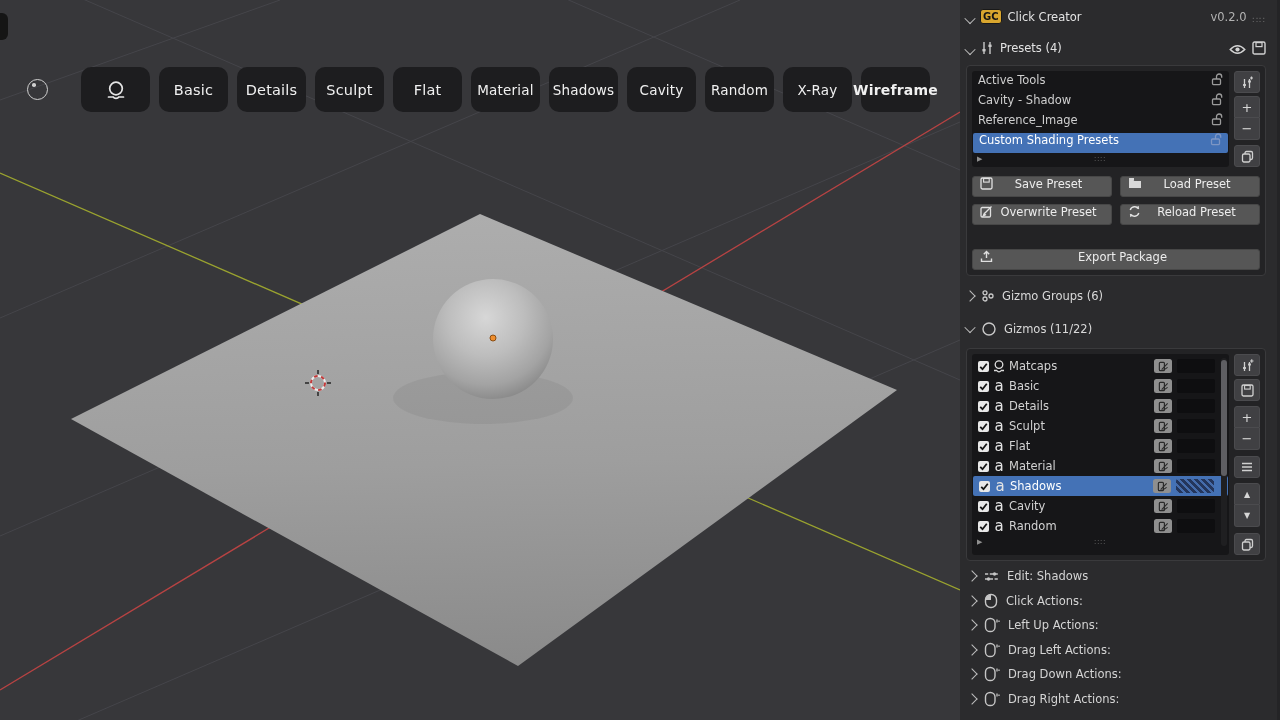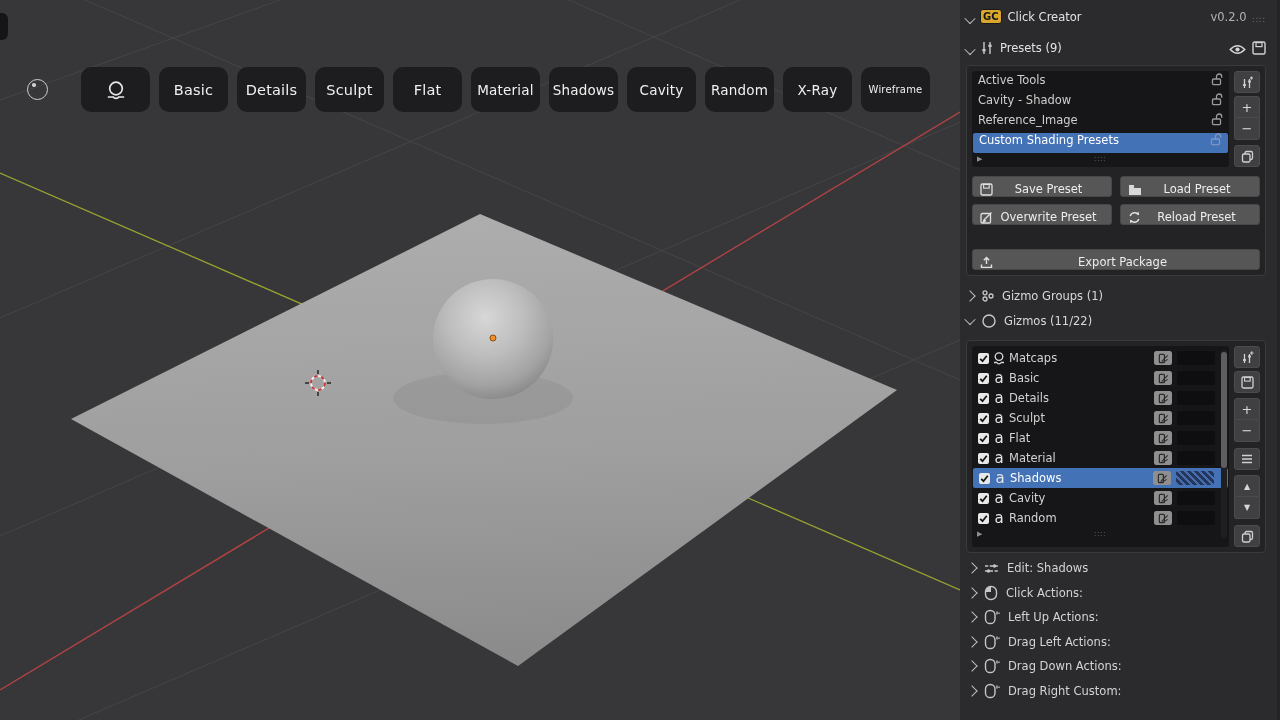--- a/index.html
+++ b/index.html
@@ -9,21 +9,21 @@
   
   .viewport{position:absolute;left:0;top:0;width:960px;height:720px;background:#37373a;overflow:hidden}
   .scene{position:absolute;left:0;top:0}
   .clipped-tool{position:absolute;left:-9px;top:13px;width:17px;height:27px;background:#151515;border-radius:6px}
   .annotate{position:absolute;left:27px;top:79px;width:19px;height:19px;border:1.7px solid #cfcfcf;border-radius:50%}
   .annotate .dot{position:absolute;left:4px;top:3px;width:3.5px;height:3.5px;background:#cfcfcf;border-radius:50%}
   .toolbar{position:absolute;left:81px;top:67px;display:flex;gap:9px}
   .pill{width:69px;height:45px;background:#1d1d1f;border-radius:10px;display:flex;align-items:center;justify-content:center;
         color:#f0f0f0;font-size:14.5px;letter-spacing:.2px;cursor:default}
   .pill.sz-s{font-size:13.5px}
-  .pill.sz-xs{font-size:10px;font-weight:normal}
+  .pill.sz-xs{font-size:14px;font-weight:bold}
   
   .panel{position:absolute;right:0;top:0;width:320px;height:720px;background:#2b2b2d;font-size:11.5px}
   .panel-edge{position:absolute;right:0;top:0;width:3px;height:720px;background:#242426}
   .p-inner{padding:4px 4px 0 6px;width:310px;box-sizing:border-box}
   .hrow{display:flex;align-items:flex-end;gap:6px;height:20px}
   .hrow.presets{height:22px;margin-top:9px;margin-bottom:10px}
   .chev{width:7px;height:7px;border-right:1.6px solid #bdbdbd;border-bottom:1.6px solid #bdbdbd;flex:0 0 auto}
   .chev.down{transform:rotate(45deg) translate(-1px,-1px)}
   .chev.right{transform:rotate(-45deg)}
   .gc-badge{background:#d9a62e;color:#141414;font-weight:bold;font-size:10px;padding:1px 2px;border-radius:3px;
@@ -41,26 +41,26 @@
   .tri{color:#8f8f8f;font-size:7px;line-height:7px}
   .cgrip{position:absolute;left:50%;transform:translateX(-50%);color:#5c5c5c;font-size:8px;letter-spacing:1px}
   .sidecol{width:26px;display:flex;flex-direction:column;align-items:stretch;flex:0 0 auto}
   .sbtn{height:22px;background:#404043;border:1px solid #4b4b4e;border-radius:3px;display:flex;align-items:center;justify-content:center;
         color:#d6d6d6;font-size:13px;line-height:13px;box-sizing:border-box}
   .sgroup{display:flex;flex-direction:column}
   .sgroup .sbtn{border-radius:0}
   .sgroup .sbtn:first-child{border-radius:3px 3px 0 0}
   .sgroup .sbtn:last-child{border-radius:0 0 3px 3px;border-top:none}.gap3{height:3px}.gap5{height:5px}.gap6{height:6px}
   .btn-grid{display:grid;grid-template-columns:1fr 1fr;gap:7px 8px;margin-top:9px}
-  .abtn{height:21px;background:#565656;border:1px solid #474747;border-radius:3px;display:flex;align-items:flex-end;
+  .abtn{height:21px;background:#565656;border:1px solid #474747;border-radius:3px;display:flex;align-items:flex-start;
         padding:0 7px;color:#ededed;box-sizing:border-box}
   .abtn .lbl{flex:1;text-align:center;font-size:11.5px}
   .abtn.full{grid-column:1 / span 2;margin-top:17px}
   .secthead{display:flex;align-items:center;gap:7px;height:19px;margin-top:10px;color:#d9d9d9}
-  .secthead.gz{margin-top:6px;height:20px}
+  .secthead.gz{margin-top:14px;height:20px}
   .gz-box{margin-top:9px}
   .grow{display:flex;align-items:center;height:20px;gap:3px;padding:0 14px 0 6px;color:#d2d2d2;position:relative}
   .grow.sel{background:#4472b6;color:#fff;border-radius:2px;margin:0 1px}
   .cbx{width:11px;height:11px;background:#e8e8e8;border-radius:2px;display:flex;align-items:center;justify-content:center;flex:0 0 auto}
   .aicon{width:14px;text-align:center;font-size:15px;color:#e4e4e4;line-height:14px;flex:0 0 auto}
   .glabel{flex:1;white-space:nowrap;overflow:hidden}
   .rbtn{width:18px;height:14px;background:#8f8f8f;border-radius:2.5px;display:flex;align-items:center;justify-content:center;flex:0 0 auto}
   .slot{width:38px;height:14px;background:#0e0e10;border-radius:2px;margin-left:2px;flex:0 0 auto}
   .slot.hatch{background:repeating-linear-gradient(45deg,#3a5a94 0 2.5px,#1e3providers 0)}
   .slot.hatch{background:repeating-linear-gradient(45deg,#456cab 0 2.5px,#24365c 2.5px 5px)}
@@ -175,21 +175,21 @@
     <span class="grip">∷∷</span>
   </div>
 
   <div class="hrow presets">
     <span class="chev down"></span>
     <svg class="ic" width="14" height="14" viewBox="0 0 14 14">
       <path d="M4,1 V13 M10,1 V13" stroke="#c9c9c9" stroke-width="1.4"></path>
       <rect x="2.4" y="8" width="3.2" height="2.4" fill="#c9c9c9"></rect>
       <rect x="8.4" y="3.6" width="3.2" height="2.4" fill="#c9c9c9"></rect>
     </svg>
-    <span class="ptitle">Presets (9)</span>
+    <span class="ptitle">Presets (4)</span>
     <span class="spacer"></span>
     <svg class="ic" width="17" height="11" viewBox="0 0 17 11">
       <path d="M1.2,5.5 Q8.5,-1.8 15.8,5.5 Q8.5,12.8 1.2,5.5 Z" fill="none" stroke="#d2d2d2" stroke-width="1.4"></path>
       <circle cx="8.5" cy="5.5" r="2.1" fill="#d2d2d2"></circle>
     </svg>
     <svg class="ic" width="14" height="14" viewBox="0 0 14 14">
       <rect x="1" y="1" width="12" height="12" rx="1.6" fill="none" stroke="#d2d2d2" stroke-width="1.4"></rect>
       <rect x="4" y="1.6" width="6" height="4" fill="none" stroke="#d2d2d2" stroke-width="1.2"></rect>
     </svg>
   </div>
@@ -295,21 +295,21 @@
     </div>
   </div>
 
   <div class="secthead">
     <span class="chev right"></span>
     <svg class="ic" width="14" height="14" viewBox="0 0 14 14">
       <circle cx="4" cy="3.8" r="2" fill="none" stroke="#c9c9c9" stroke-width="1.3"></circle>
       <circle cx="4" cy="10" r="2" fill="none" stroke="#c9c9c9" stroke-width="1.3"></circle>
       <circle cx="10" cy="7" r="2" fill="none" stroke="#c9c9c9" stroke-width="1.3"></circle>
     </svg>
-    <span>Gizmo Groups (1)</span>
+    <span>Gizmo Groups (6)</span>
   </div>
 
   <div class="secthead gz">
     <span class="chev down"></span>
     <svg class="ic" width="16" height="16" viewBox="0 0 16 16">
       <circle cx="8" cy="8" r="6" fill="none" stroke="#c9c9c9" stroke-width="1.4"></circle>
     </svg>
     <span>Gizmos (11/22)</span>
   </div>
 
@@ -569,19 +569,19 @@
         <path d="M13,2.5 v3 M15,3.5 v1.6" stroke="#c6c6c6" stroke-width="1.3"></path>
       </svg>
       <span class="txt">Drag Down Actions:</span>
     </div>
     <div class="srow">
       <span class="chev right"></span>
       <svg class="ic" width="16" height="16" viewBox="0 0 16 16">
         <rect x="1.5" y="1.5" width="9.5" height="13" rx="4.6" fill="none" stroke="#c6c6c6" stroke-width="1.4"></rect>
         <path d="M13,2.5 v3 M15,3.5 v1.6" stroke="#c6c6c6" stroke-width="1.3"></path>
       </svg>
-      <span class="txt">Drag Right Custom:</span>
+      <span class="txt">Drag Right Actions:</span>
     </div>
   </div>
 
  </div>
  <div class="panel-edge"></div>
 </div>
 
 </body></html>

